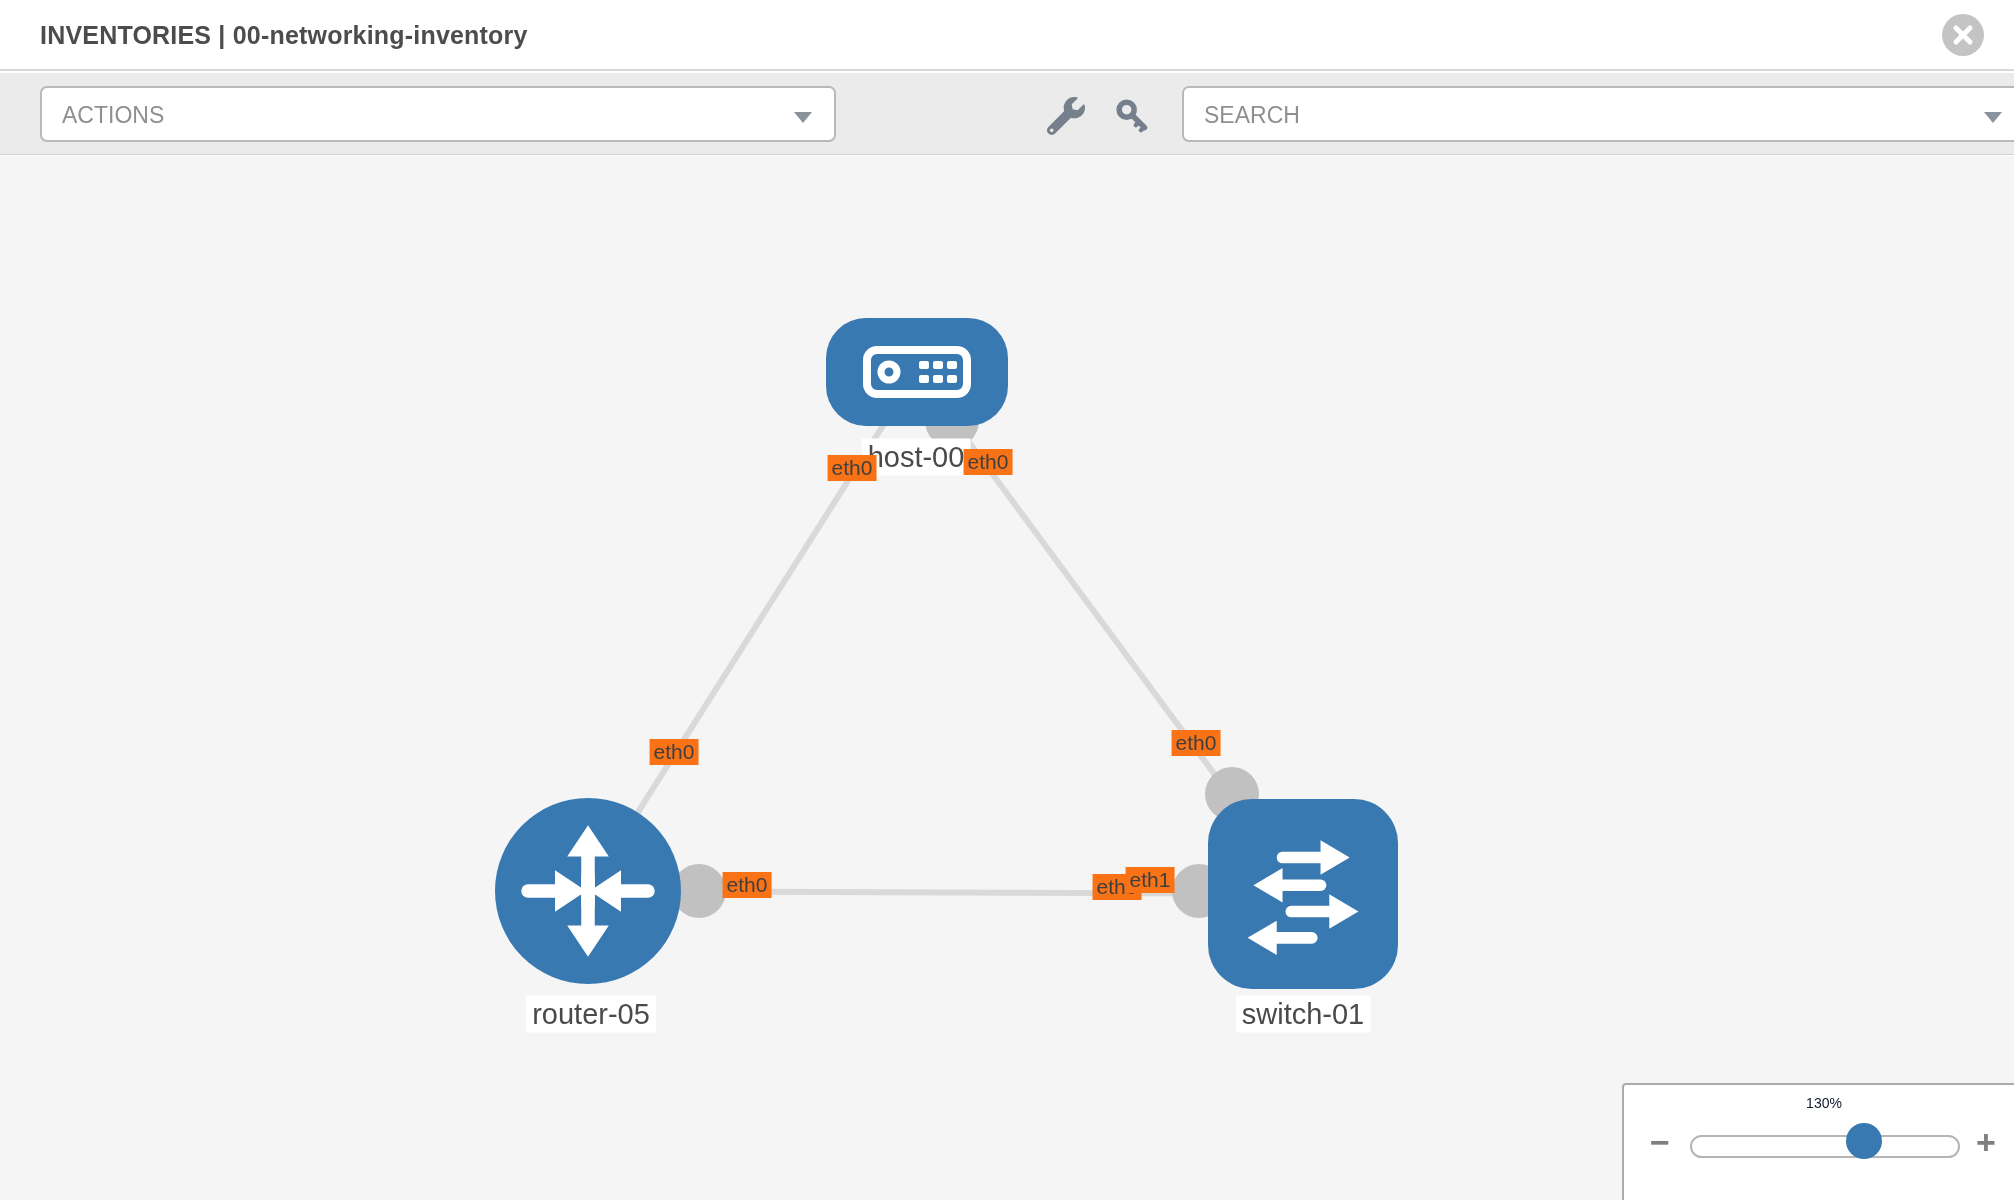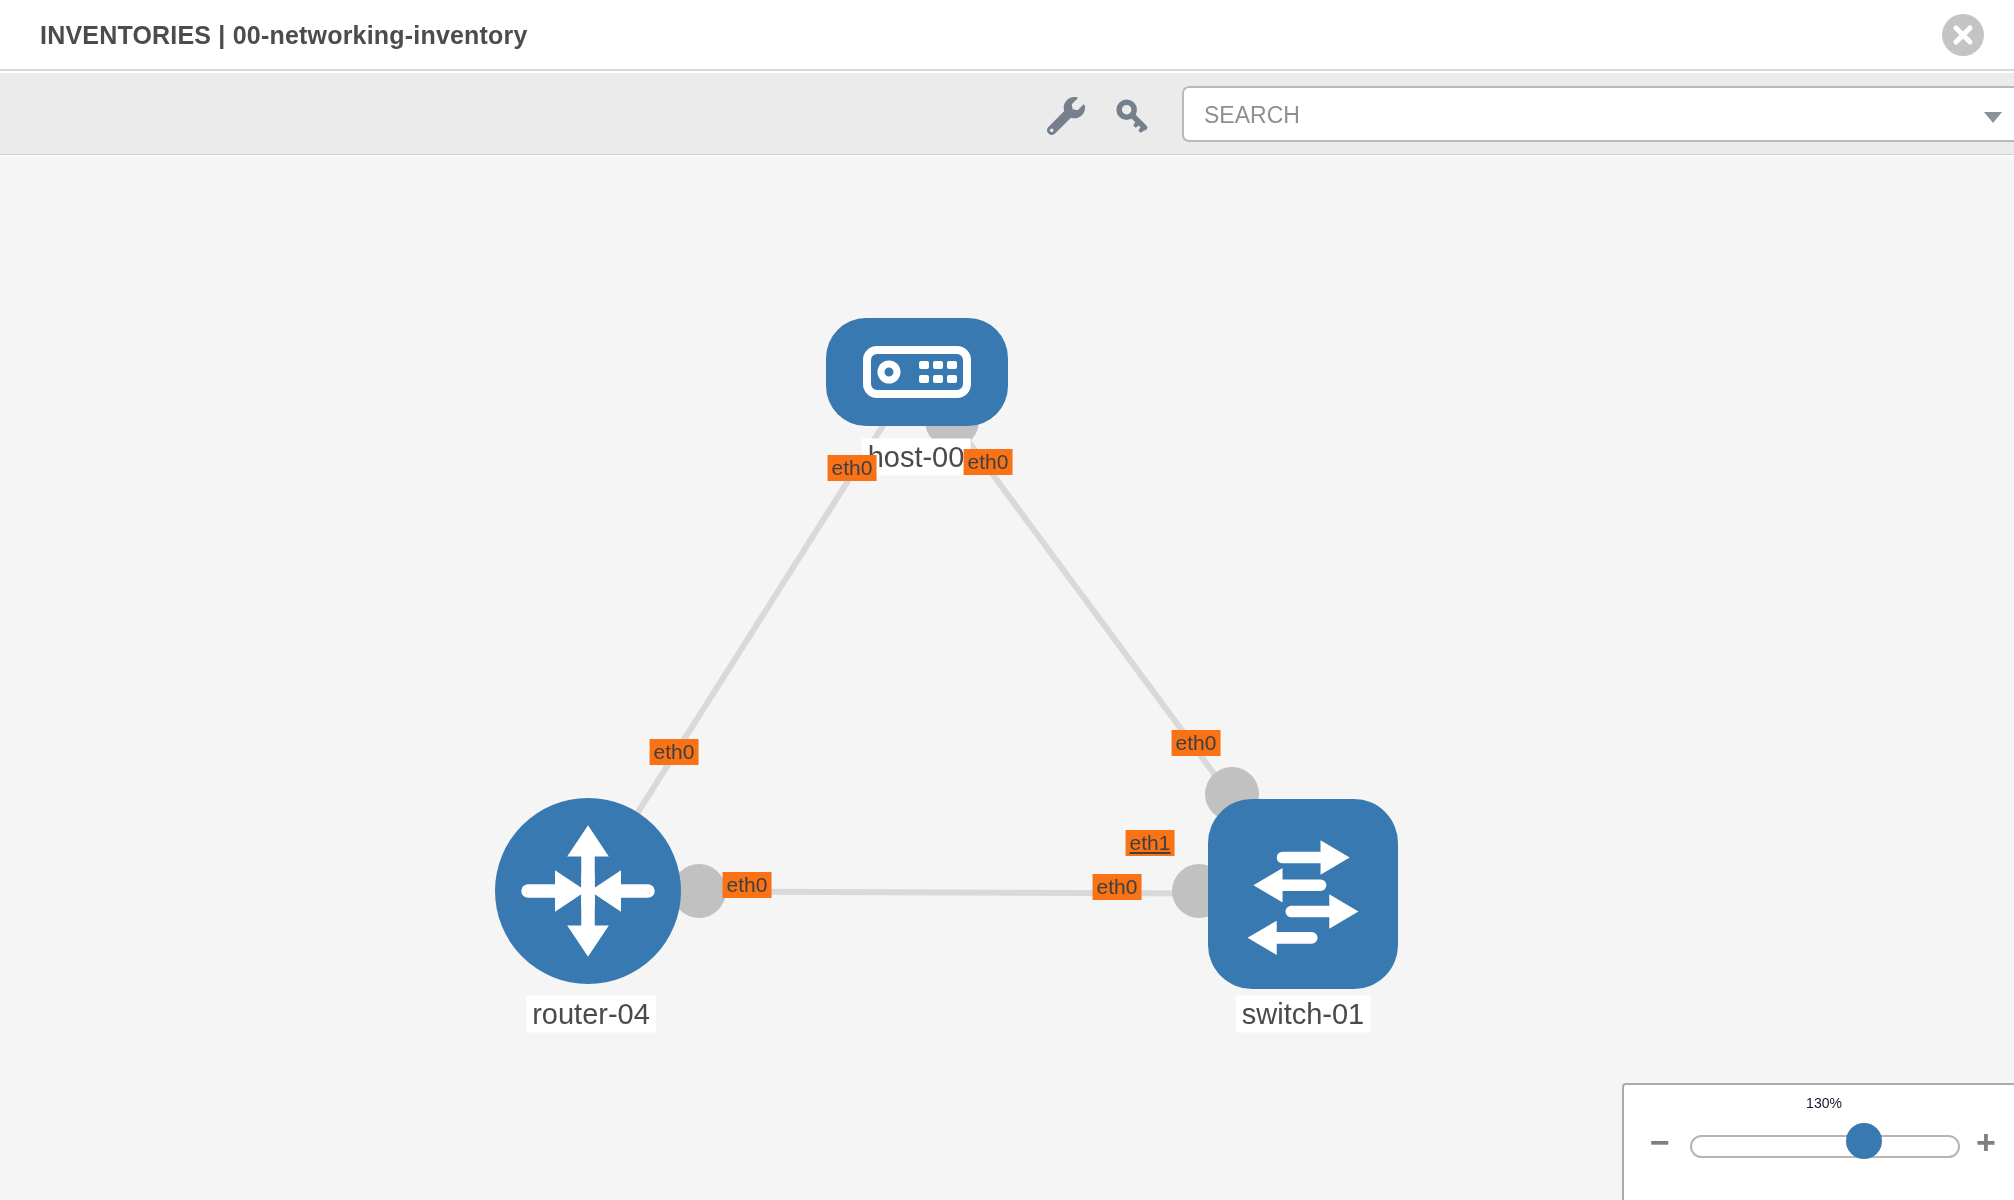--- a/index.html
+++ b/index.html
@@ -69,20 +69,24 @@
   <div class="header-title">INVENTORIES | 00-networking-inventory</div>
   <div class="close-btn">
     <svg width="22" height="22" viewBox="0 0 22 22">
       <line x1="4" y1="4" x2="18" y2="18" stroke="#ffffff" stroke-width="5" stroke-linecap="round"></line>
       <line x1="18" y1="4" x2="4" y2="18" stroke="#ffffff" stroke-width="5" stroke-linecap="round"></line>
     </svg>
   </div>
 </div>
 
 <div class="toolbar">
+  <div class="combo combo-actions">
+    <span class="combo-label">ACTIONS</span>
+    <span class="combo-caret"></span>
+  </div>
 
   <div class="tool-icon wrench">
     <svg width="38" height="38" viewBox="0 0 512 512">
       <path fill="#75808c" d="M507.73 109.1c-2.24-9.03-13.54-12.09-20.12-5.51l-74.36 74.36-67.88-11.31-11.31-67.88 74.36-74.36c6.62-6.62 3.43-17.9-5.66-20.16-47.38-11.74-99.55.91-136.58 37.93-39.64 39.64-50.55 97.1-34.05 147.2L18.74 402.76c-24.99 24.99-24.99 65.51 0 90.5 24.99 24.99 65.51 24.99 90.5 0l213.21-213.21c50.12 16.71 107.47 5.68 147.37-34.22 37.07-37.07 49.7-89.32 37.91-136.73zM64 472c-13.25 0-24-10.75-24-24 0-13.26 10.75-24 24-24s24 10.74 24 24c0 13.25-10.75 24-24 24z"></path>
     </svg>
   </div>
 
   <div class="tool-icon key">
     <svg width="38" height="38" viewBox="0 0 48 48">
       <circle cx="16" cy="16" r="9.5" fill="none" stroke="#75808c" stroke-width="7"></circle>
@@ -148,30 +152,30 @@
         <polygon points="18,44 35,34 35,54" stroke-width="2"></polygon>
         <line x1="42" y1="62" x2="72" y2="62"></line>
         <polygon points="86,62 69,52 69,72" stroke-width="2"></polygon>
         <line x1="56" y1="80" x2="28" y2="80"></line>
         <polygon points="14,80 31,70 31,90" stroke-width="2"></polygon>
       </g>
     </svg>
   </div>
 
   <div class="node-label" style="left:916px; top:301px;">host-00</div>
-  <div class="node-label" style="left:591px; top:858px;">router-04</div>
+  <div class="node-label" style="left:591px; top:858px;">router-05</div>
   <div class="node-label" style="left:1303px; top:858px;">switch-01</div>
 
   <div class="iface-label" style="left:674px;  top:596px;">eth0</div>
   <div class="iface-label" style="left:852px;  top:312px;">eth0</div>
   <div class="iface-label" style="left:988px;  top:306px;">eth0</div>
   <div class="iface-label" style="left:1196px; top:587px;">eth0</div>
   <div class="iface-label" style="left:747px;  top:729px;">eth0</div>
   <div class="iface-label" style="left:1117px; top:731px;">eth0</div>
-  <div class="iface-label" style="left:1150px; top:687px;text-decoration:underline;">eth1</div>
+  <div class="iface-label" style="left:1150px; top:724px;">eth1</div>
 
   <div class="zoom-panel">
     <div class="zoom-level">130%</div>
     <div class="zoom-minus">−</div>
     <div class="zoom-track"></div>
     <div class="zoom-handle"></div>
     <div class="zoom-plus">+</div>
   </div>
 
 </div>

